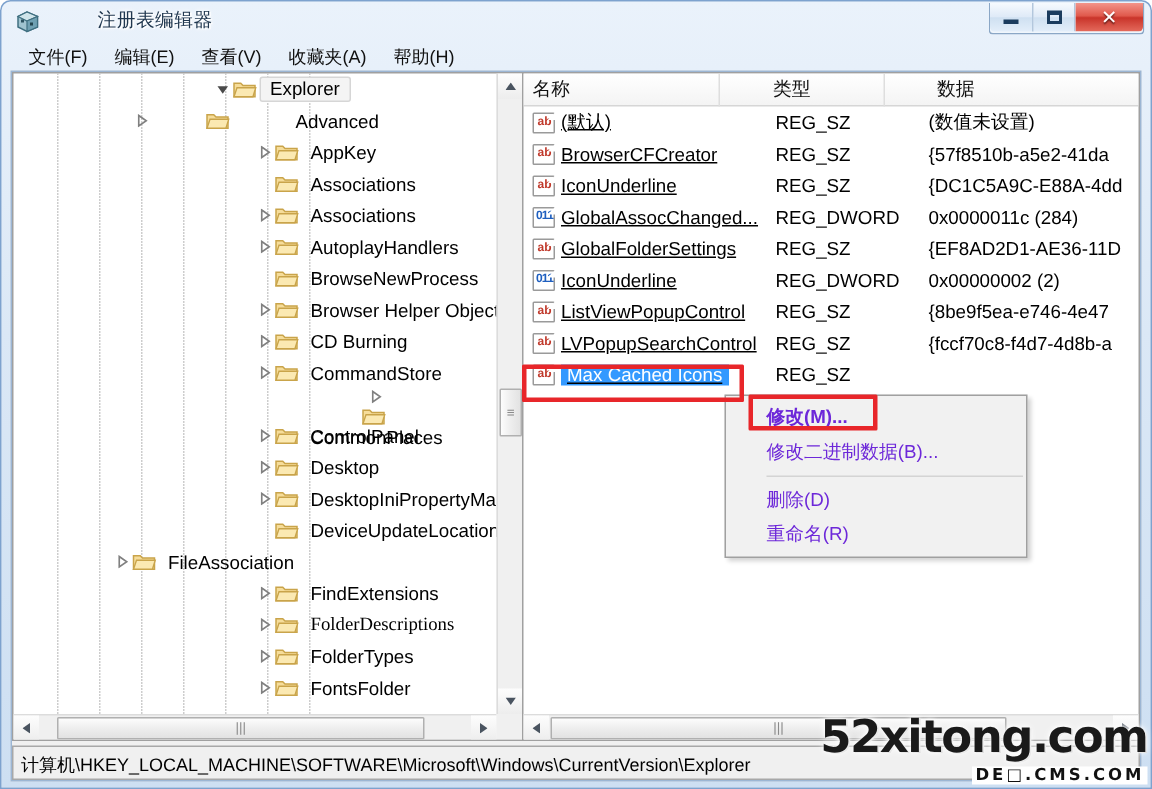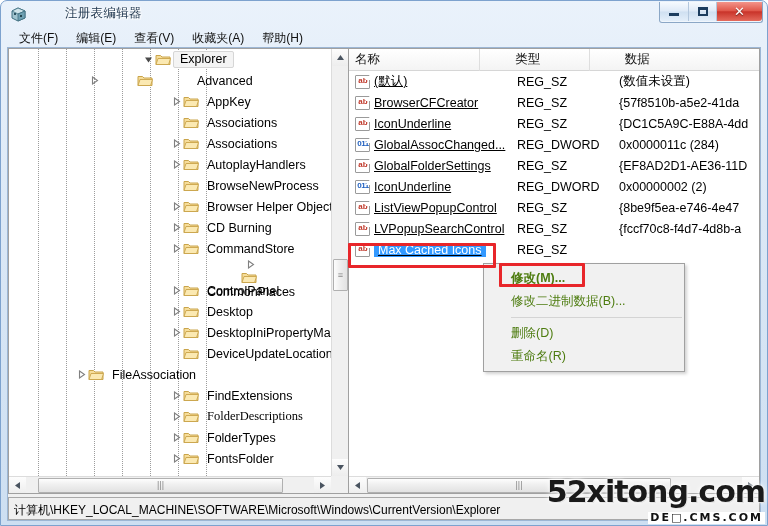--- a/index.html
+++ b/index.html
@@ -231,21 +231,21 @@
     padding-left: 5px; overflow: hidden; white-space: nowrap;
   }
 
   
   #ctxmenu {
     position: absolute; left: 482px; top: 262px; width: 202px;
     background: #f1f1f1;
     border: 1px solid #a0a0a0;
     box-shadow: 2px 2px 3px rgba(0,0,0,0.18);
     padding: 3px 0 3px 0;
-    font-size: 12.5px; color: #4d7c0f;
+    font-size: 12.5px; color: #6d28d9;
     z-index: 40;
   }
   .ctx-item { height: 23px; line-height: 23px; padding-left: 27px; white-space: nowrap; }
   .ctx-item.bold { font-weight: bold; }
   .ctx-sep { height: 1px; background: #d4d4d4; margin: 4px 2px 4px 27px; }
 
   
   .redbox {
     position: absolute; border: 3px solid #e8262a; z-index: 60;
     pointer-events: none; border-radius: 1px;

